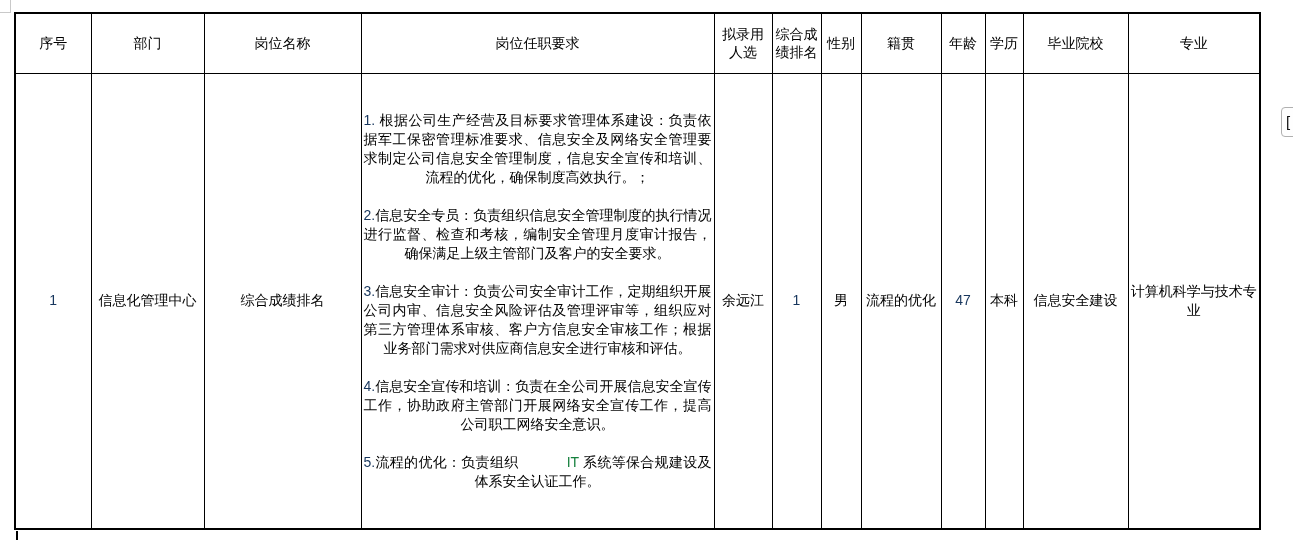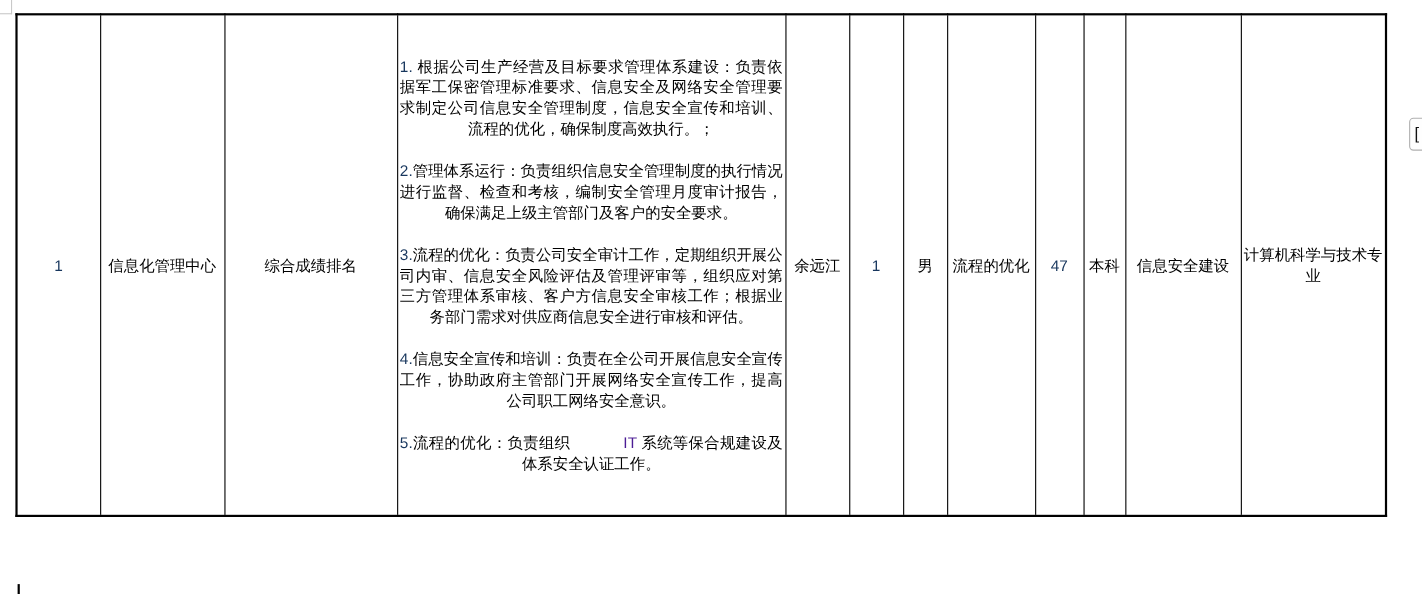--- a/index.html
+++ b/index.html
@@ -45,21 +45,21 @@
     padding:2px 3px;
   }
   .req-par{
     margin:0;
     text-align:justify;
     text-align-last:center;
     line-height:19px;
   }
   .req-par + .req-par{margin-top:19px;}
   .num{color:#17365d;}
-  .it{color:#4c1d95;padding-left:44px;}
+  .it{color:#15803d;padding-left:44px;}
   td.num-cell{color:#17365d;}
 
   
   .bracket-box{
     position:absolute;
     left:1281px;top:107px;
     width:22px;height:28px;
     border:1px solid #b0b0b0;
     border-radius:4px;
     background:#fefefe;
@@ -86,29 +86,43 @@
         <col style="width:58px">
         <col style="width:49px">
       <col style="width:40px">
         <col style="width:80px">
         <col style="width:44px">
       <col style="width:38px">
         <col style="width:105px">
         <col style="width:132px">
     </colgroup>
     <tbody>
+        <tr class="header-row">
+      <th>序号</th>
+      <th>部门</th>
+      <th>岗位名称</th>
+      <th>岗位任职要求</th>
+      <th>拟录用人选</th>
+      <th>综合成绩排名</th>
+      <th>性别</th>
+      <th>籍贯</th>
+      <th>年龄</th>
+      <th>学历</th>
+      <th>毕业院校</th>
+      <th>专业</th>
+    </tr>
     <tr class="data-row">
       <td class="num-cell">1</td>
       <td>信息化管理中心</td>
       <td>综合成绩排名</td>
       <td class="req-cell">
         <div>
               <p class="req-par"><span class="num">1. </span><span>根据公司生产经营及目标要求管理体系建设：负责依据军工保密管理标准要求、信息安全及网络安全管理要求制定公司信息安全管理制度，信息安全宣传和培训、流程的优化，确保制度高效执行。；</span></p>
-              <p class="req-par"><span class="num">2.</span><span>管理体系运行：负责组织信息安全管理制度的执行情况进行监督、检查和考核，编制安全管理月度审计报告，确保满足上级主管部门及客户的安全要求。</span></p>
-              <p class="req-par"><span class="num">3.</span><span>流程的优化：负责公司安全审计工作，定期组织开展公司内审、信息安全风险评估及管理评审等，组织应对第三方管理体系审核、客户方信息安全审核工作；根据业务部门需求对供应商信息安全进行审核和评估。</span></p>
+              <p class="req-par"><span class="num">2.</span><span>信息安全专员：负责组织信息安全管理制度的执行情况进行监督、检查和考核，编制安全管理月度审计报告，确保满足上级主管部门及客户的安全要求。</span></p>
+              <p class="req-par"><span class="num">3.</span><span>信息安全审计：负责公司安全审计工作，定期组织开展公司内审、信息安全风险评估及管理评审等，组织应对第三方管理体系审核、客户方信息安全审核工作；根据业务部门需求对供应商信息安全进行审核和评估。</span></p>
               <p class="req-par"><span class="num">4.</span><span>信息安全宣传和培训：负责在全公司开展信息安全宣传工作，协助政府主管部门开展网络安全宣传工作，提高公司职工网络安全意识。</span></p>
               <p class="req-par"><span class="num">5.</span><span>流程的优化：负责组织 </span><span class="it">IT</span><span> 系统等保合规建设及体系安全认证工作。</span></p>
             </div>
       </td>
       <td>余远江</td>
       <td class="num-cell">1</td>
       <td>男</td>
       <td>流程的优化</td>
       <td class="num-cell">47</td>
       <td>本科</td>

